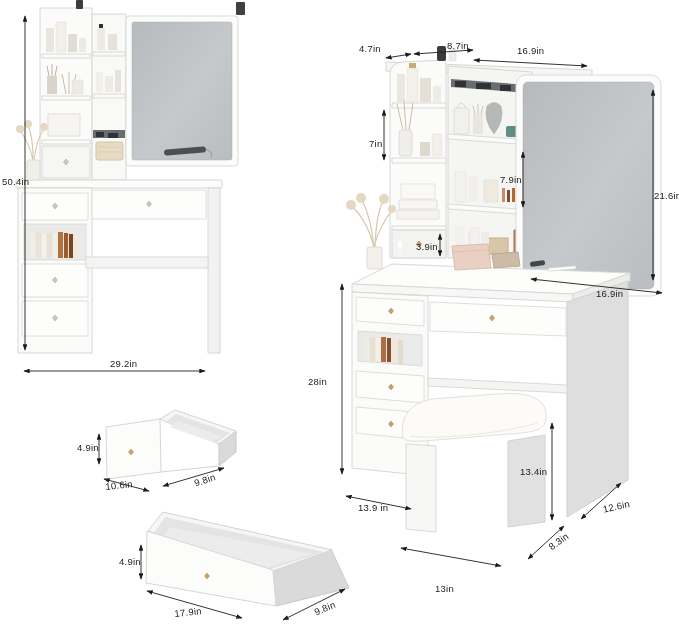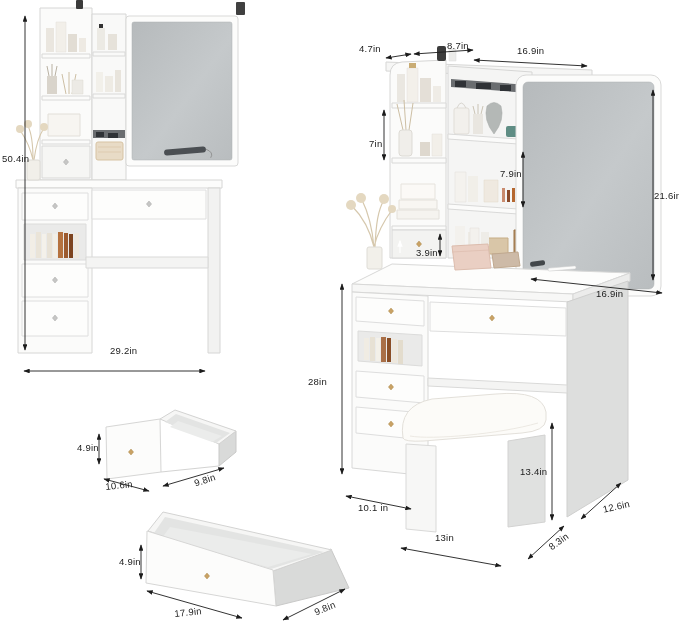--- a/index.html
+++ b/index.html
@@ -273,36 +273,36 @@
     <line x1="99" y1="434" x2="99" y2="464" marker-start="url(#ah)" marker-end="url(#ah)"></line>
     <line x1="104" y1="479" x2="149" y2="491" marker-start="url(#ah)" marker-end="url(#ah)"></line>
     <line x1="163" y1="486" x2="224" y2="468" marker-start="url(#ah)" marker-end="url(#ah)"></line>
     <line x1="141" y1="545" x2="141" y2="579" marker-start="url(#ah)" marker-end="url(#ah)"></line>
     <line x1="147" y1="591" x2="242" y2="618" marker-start="url(#ah)" marker-end="url(#ah)"></line>
     <line x1="283" y1="620" x2="345" y2="589" marker-start="url(#ah)" marker-end="url(#ah)"></line>
     <line x1="400" y1="253" x2="400" y2="241" stroke="#ffffff" stroke-width="1.2" marker-end="url(#ahw)"></line>
   </g>
 </svg>
 
-<div class="dim" style="left:2px;top:154px">50.4in</div>
-<div class="dim" style="left:110px;top:346px">29.2in</div>
+<div class="dim" style="left:2px;top:177px">50.4in</div>
+<div class="dim" style="left:110px;top:359px">29.2in</div>
 <div class="dim" style="left:359px;top:44px">4.7in</div>
 <div class="dim" style="left:447px;top:41px">8.7in</div>
 <div class="dim" style="left:517px;top:46px">16.9in</div>
 <div class="dim" style="left:369px;top:139px">7in</div>
-<div class="dim" style="left:500px;top:169px">7.9in</div>
-<div class="dim" style="left:416px;top:248px">3.9in</div>
+<div class="dim" style="left:500px;top:175px">7.9in</div>
+<div class="dim" style="left:416px;top:242px">3.9in</div>
 <div class="dim" style="left:654px;top:191px">21.6in</div>
 <div class="dim" style="left:596px;top:289px">16.9in</div>
 <div class="dim" style="left:308px;top:377px">28in</div>
-<div class="dim" style="left:358px;top:503px">10.1 in</div>
+<div class="dim" style="left:358px;top:503px">13.9 in</div>
 <div class="dim" style="left:520px;top:467px">13.4in</div>
 <div class="dim" style="left:547px;top:544px;transform:rotate(-36deg)">8.3in</div>
 <div class="dim" style="left:602px;top:505px;transform:rotate(-13deg)">12.6in</div>
-<div class="dim" style="left:435px;top:533px">13in</div>
+<div class="dim" style="left:435px;top:584px">13in</div>
 <div class="dim" style="left:77px;top:443px">4.9in</div>
 <div class="dim" style="left:105px;top:482px;transform:rotate(-6deg)">10.6in</div>
 <div class="dim" style="left:193px;top:479px;transform:rotate(-18deg)">9.8in</div>
 <div class="dim" style="left:119px;top:557px">4.9in</div>
 <div class="dim" style="left:174px;top:609px;transform:rotate(-6deg)">17.9in</div>
 <div class="dim" style="left:313px;top:608px;transform:rotate(-22deg)">9.8in</div>
 
 </div>
 
 </body></html>

